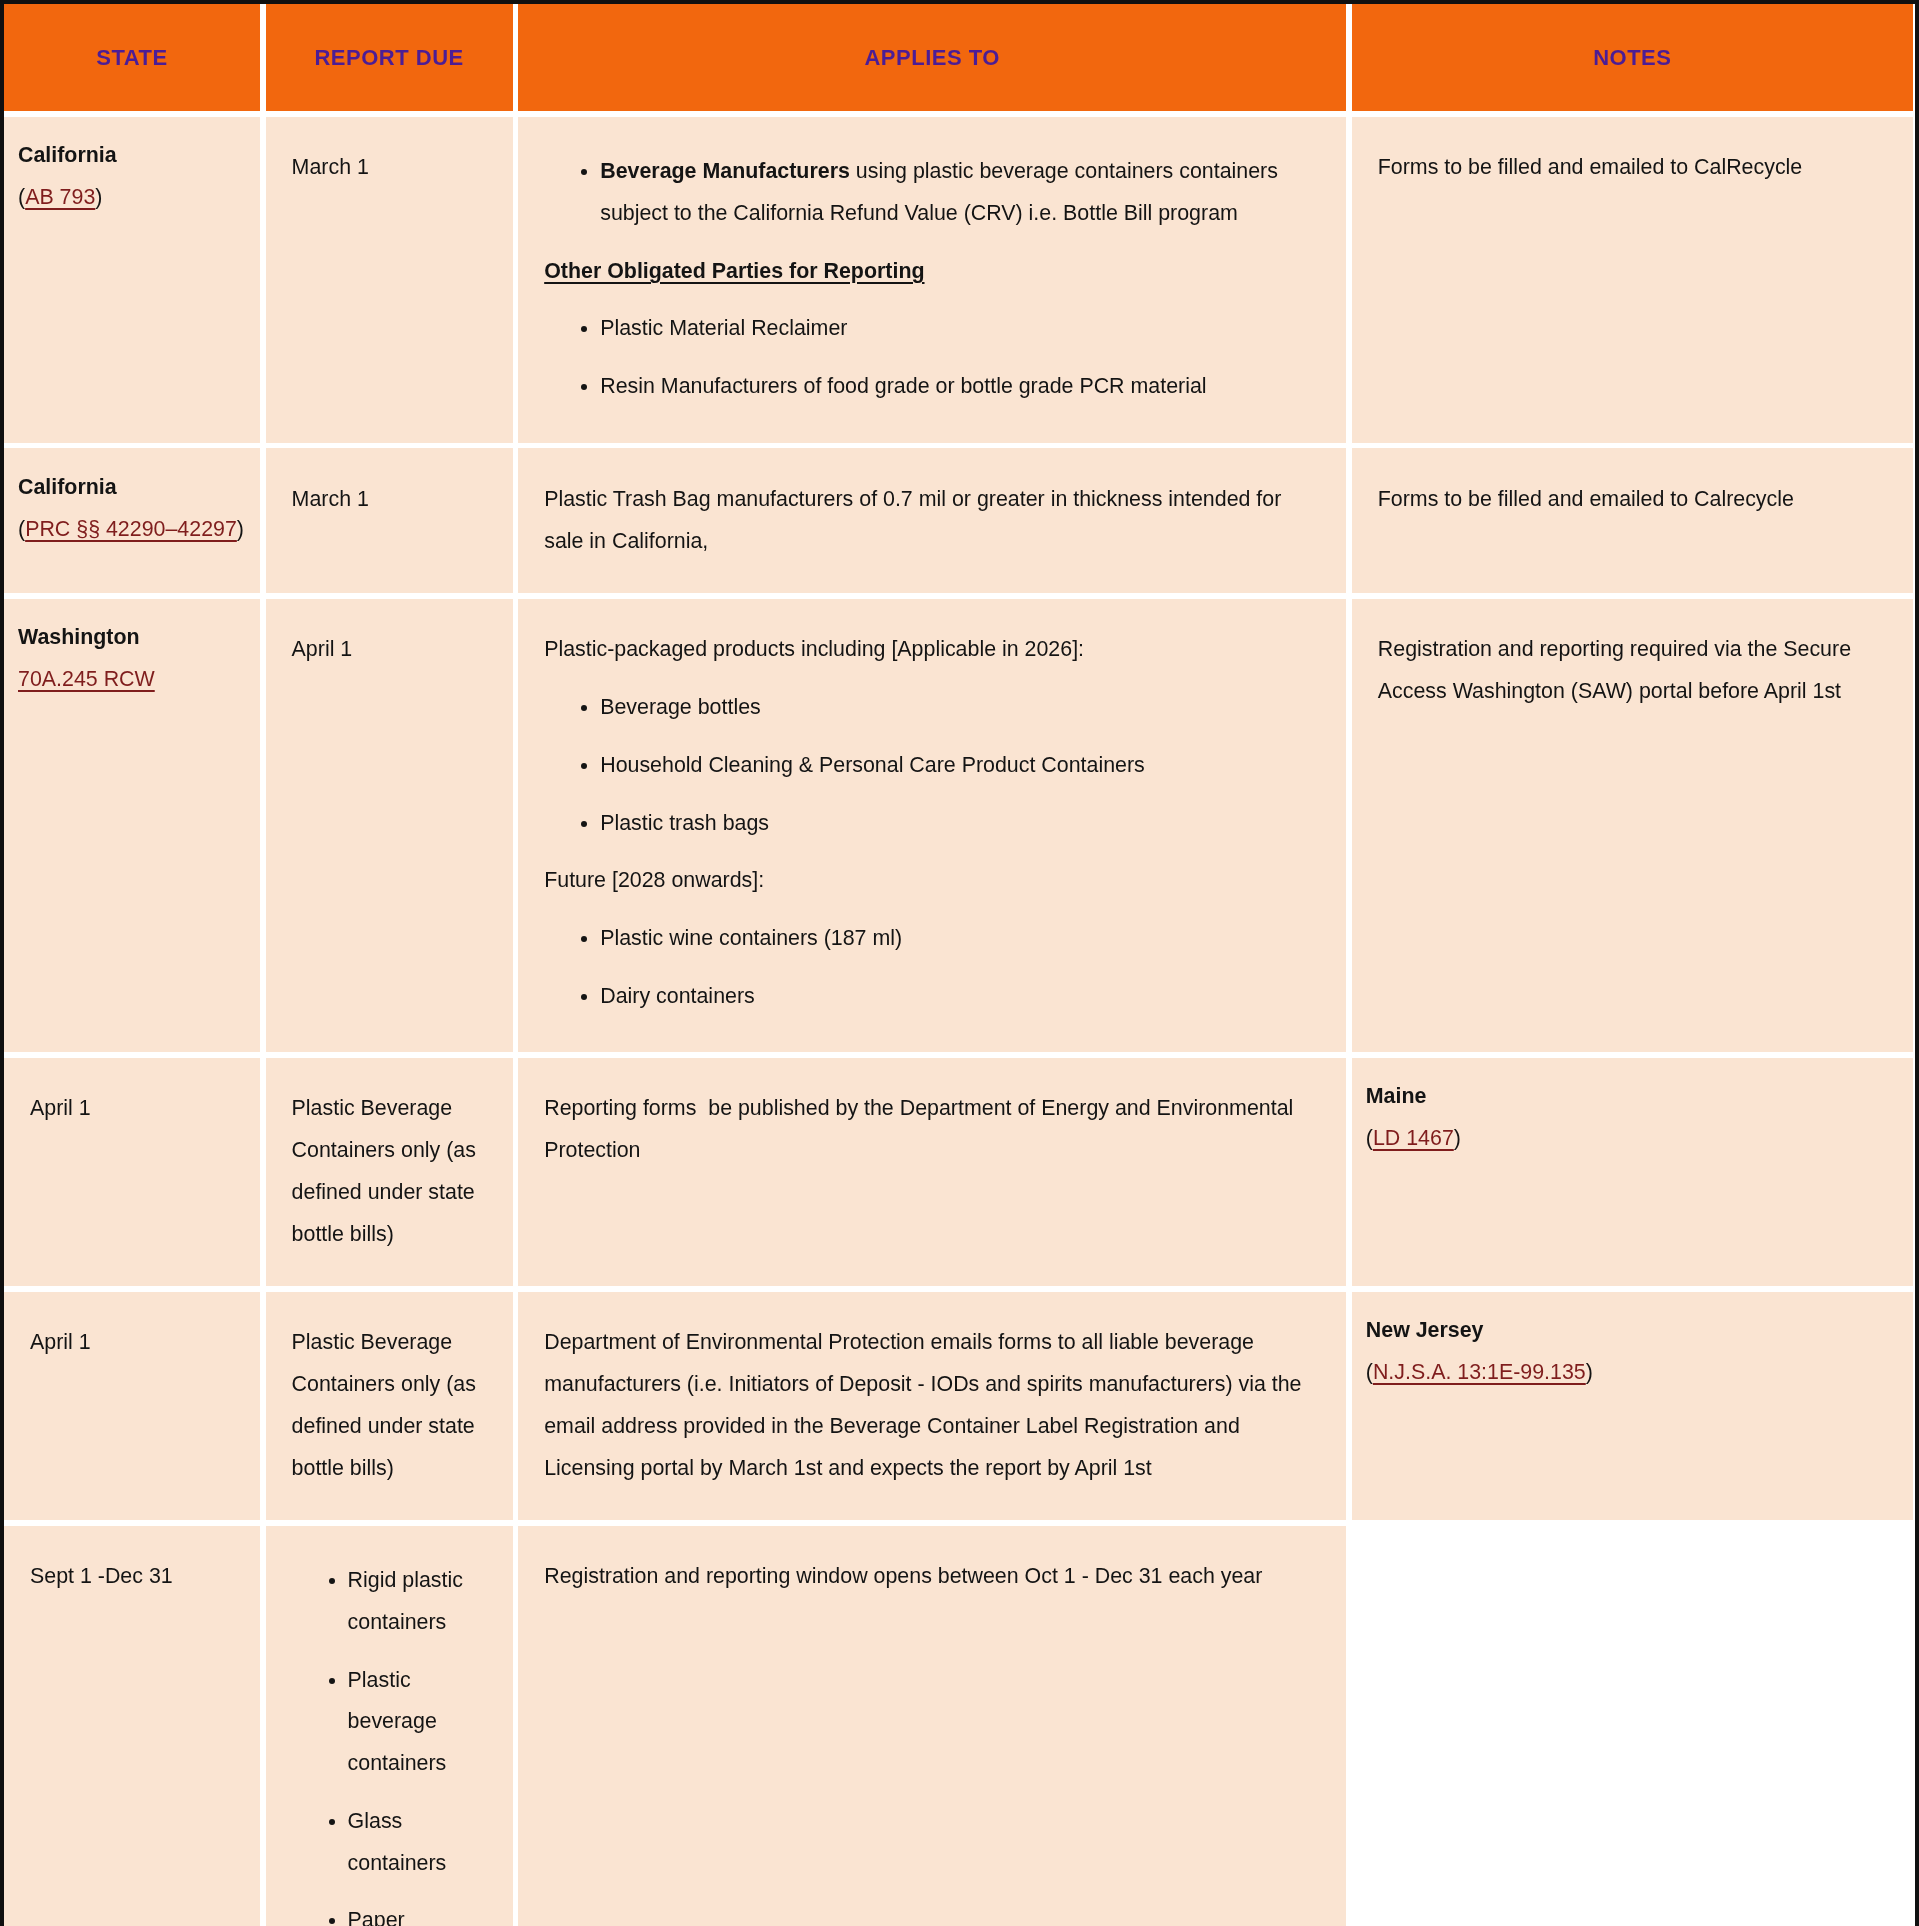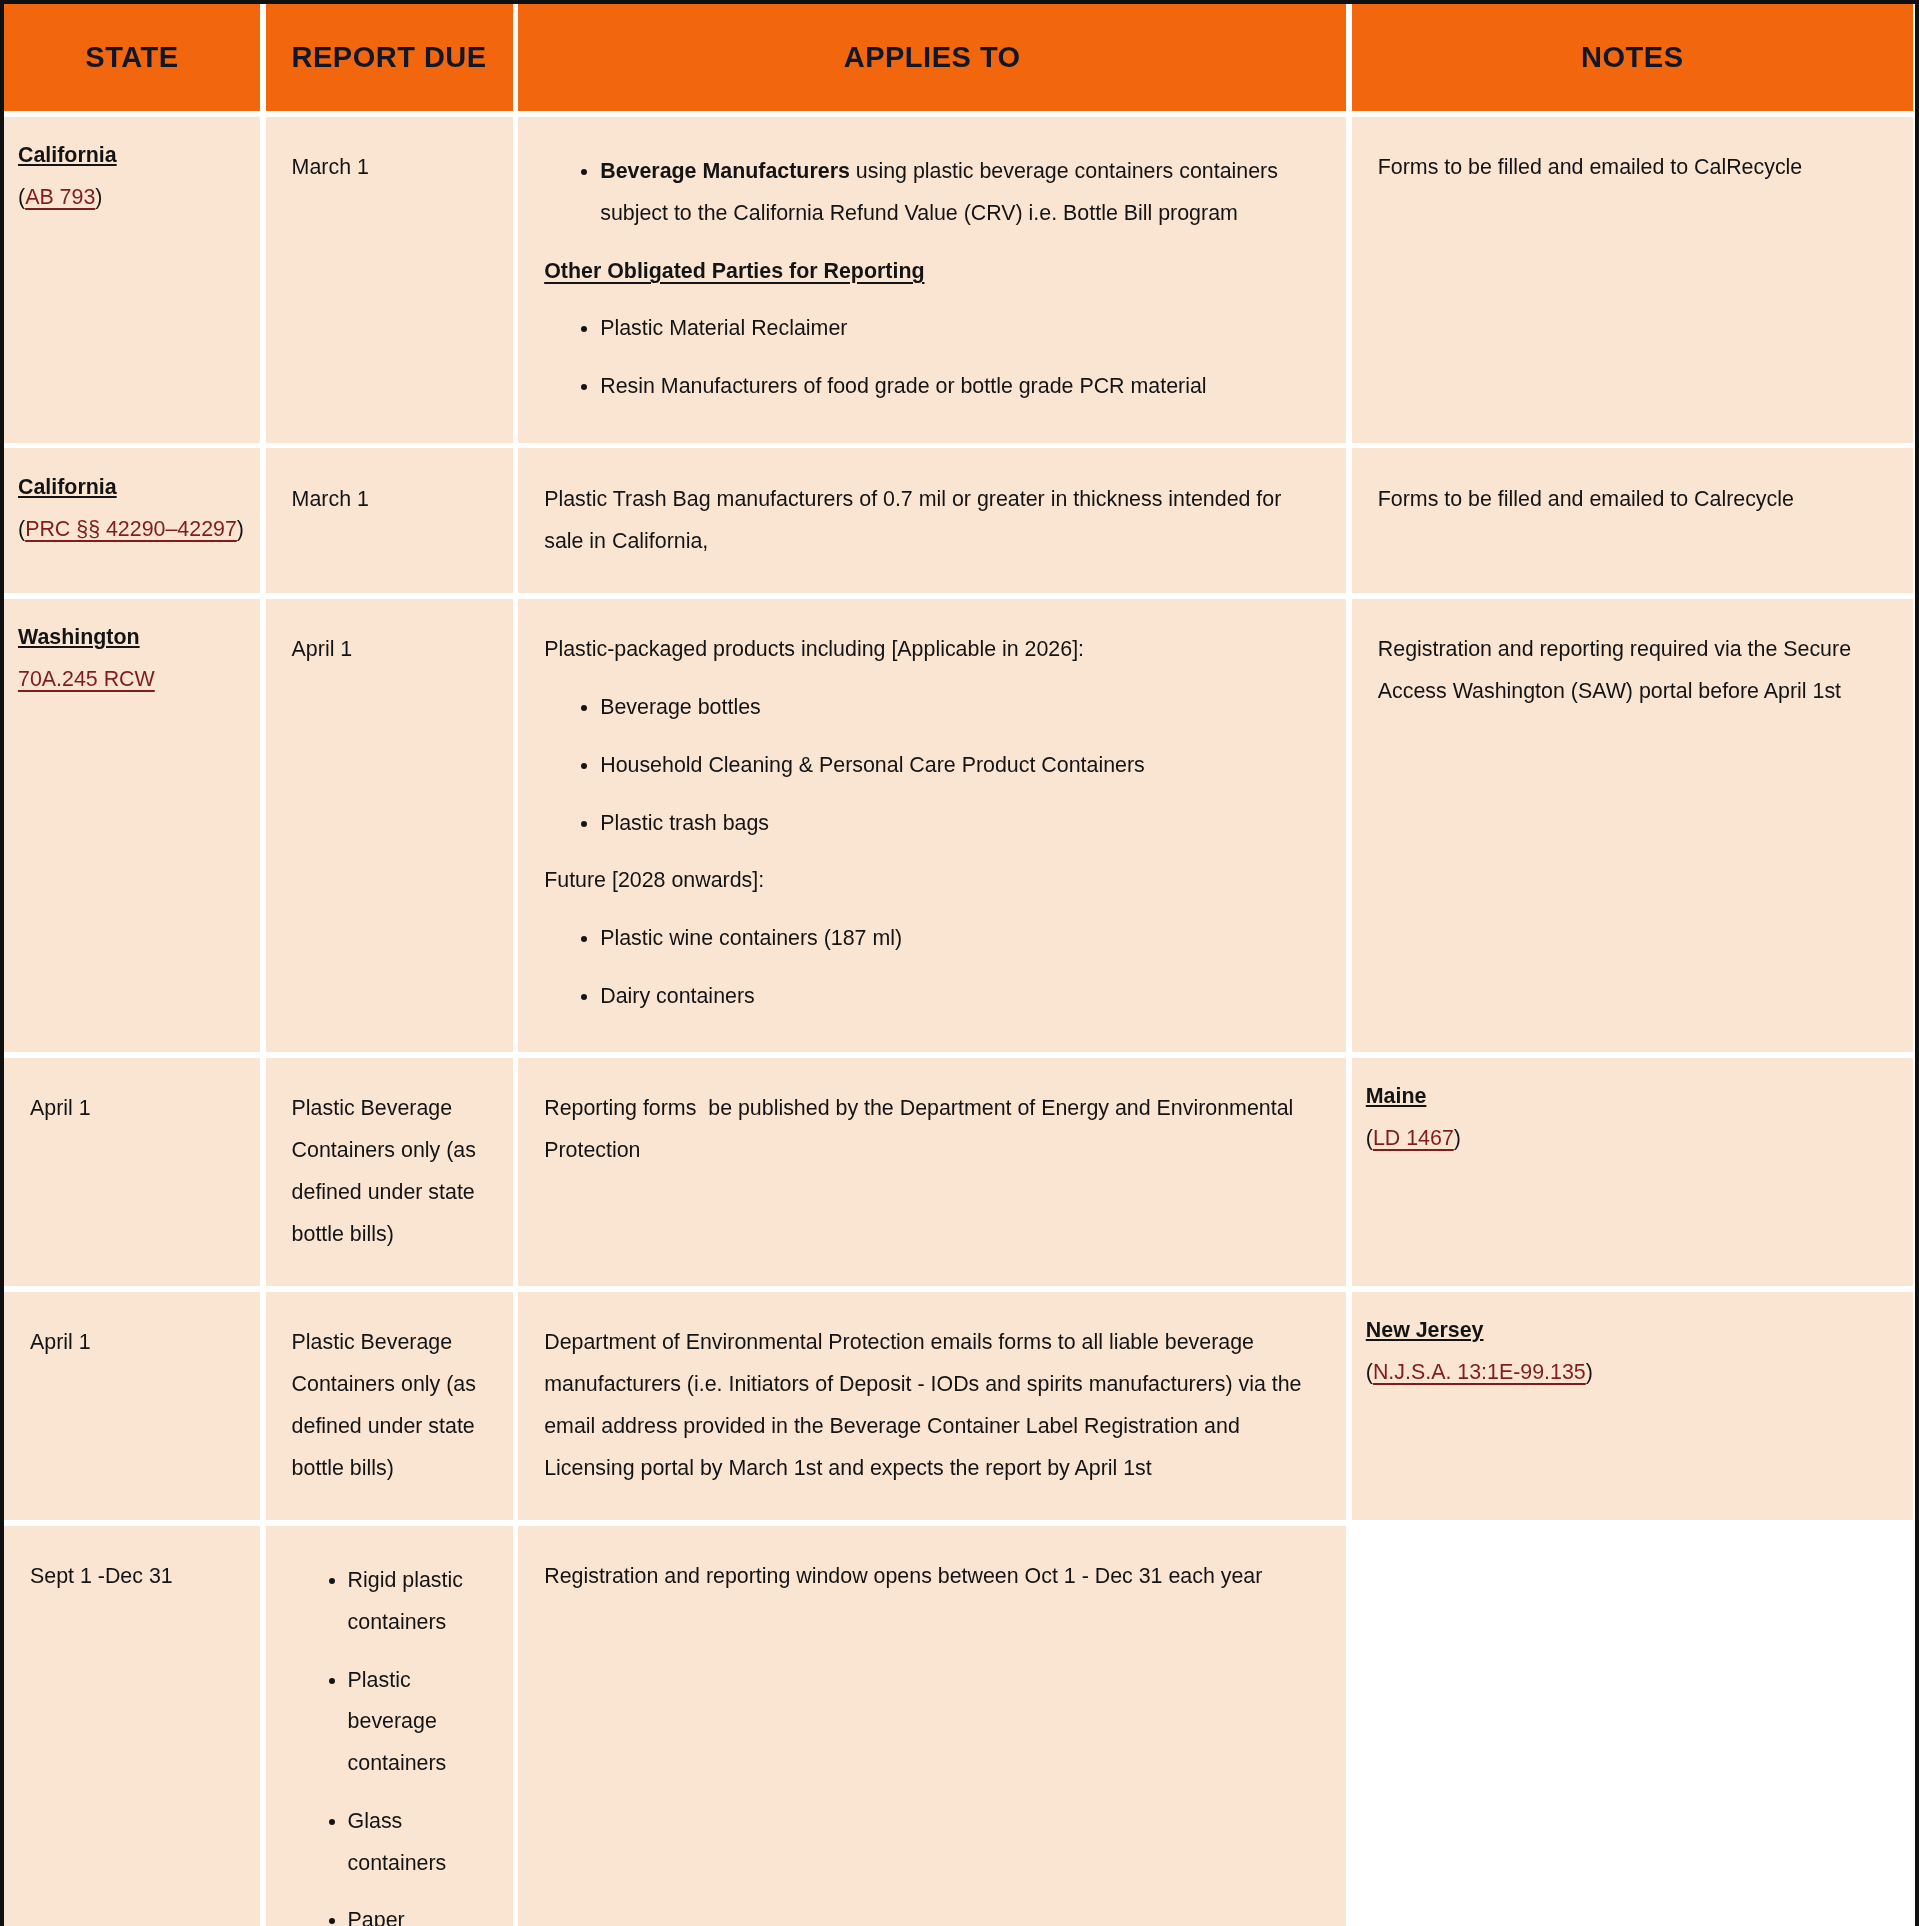--- a/index.html
+++ b/index.html
@@ -13,37 +13,37 @@
     width:1919px;
     border:4.7px solid #101010;
     background:#ffffff;
     display:grid;
     grid-template-columns:256px 247px 828px 561px;
     grid-template-rows:107px auto auto auto auto auto auto;
     gap:5.6px;
   }
   .hcell{
     background:#f2670e;
-    color:#0f172a;
+    color:#4c1d95;
     font-weight:bold;
-    font-size:29px;
+    font-size:22px;
     letter-spacing:0.5px;
     display:flex;
     align-items:center;
     justify-content:center;
     text-align:right;
   }
   .cell{
     background:#fae4d2;
     box-sizing:border-box;
     padding:18.7px 16px 18.7px 14px;
     font-size:21.4px;
     line-height:1.95;
   }
-  .state-name{font-weight:bold;text-decoration:underline;}
+  .state-name{font-weight:bold;}
   a.doc-link{
     color:#7f1d1d;
     text-decoration:underline;
     text-decoration-thickness:2.3px;
     text-underline-offset:4.2px;
     cursor:pointer;
   }
   a.doc-link.no-underline{text-decoration:none;}
   .paren{color:#141414;}
   .plain-blue{color:#2a63e4;}

